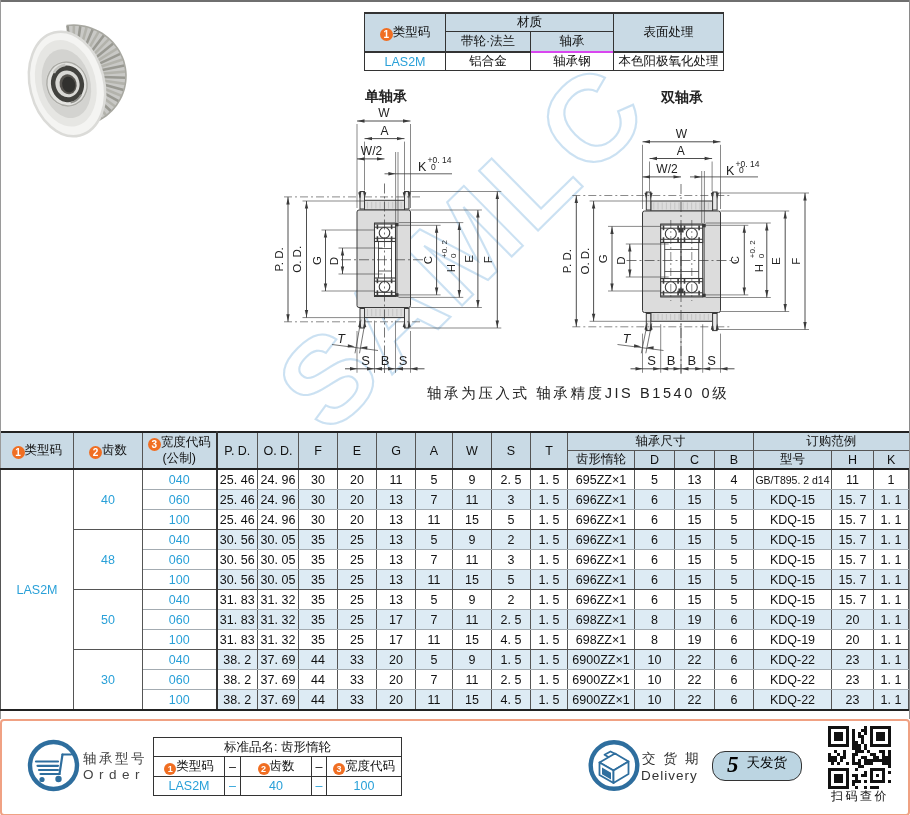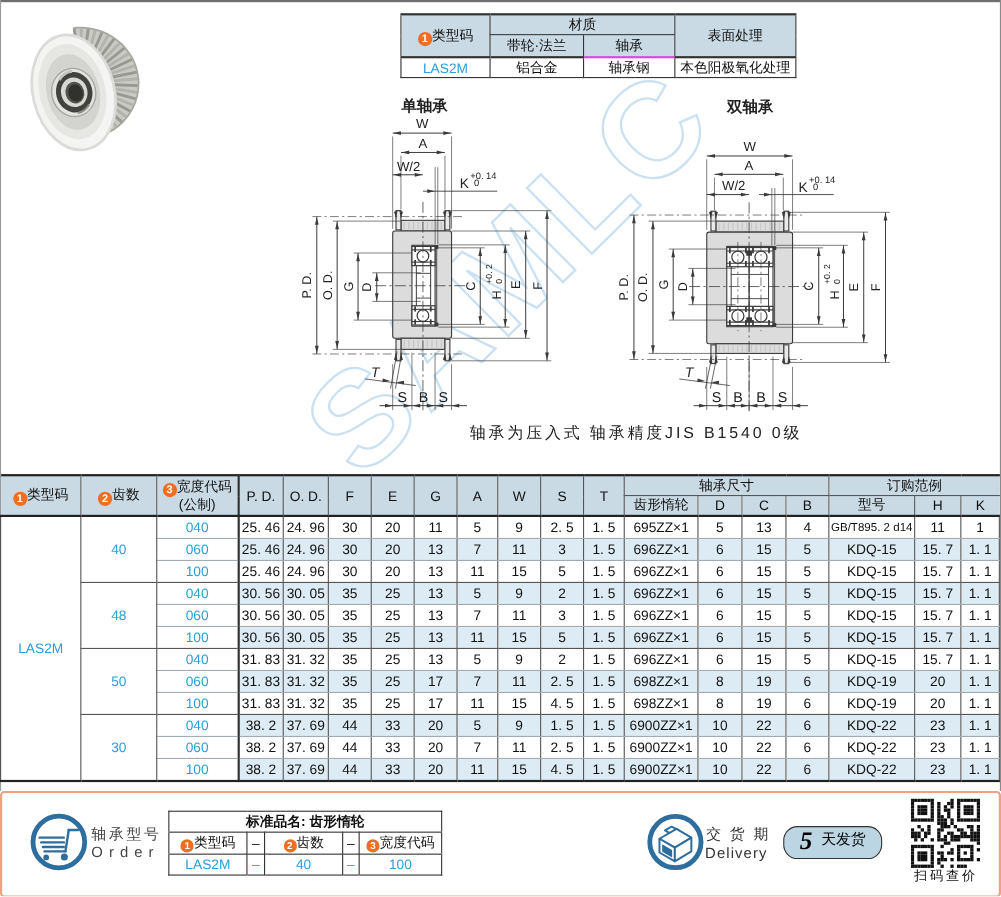--- a/index.html
+++ b/index.html
@@ -733,21 +733,21 @@
  font-size:12.5px;text-align:center;color:#111;border:1.5px solid #333">
 <colgroup>
         <col style="width:71px">
         <col style="width:16px">
         <col style="width:71px">
         <col style="width:15px">
         <col style="width:75px">
       </colgroup>
 <tbody>
         <tr>
-          <td colspan="5" style="border-bottom:1px solid #333;height:18px;font-weight:bold">标准品名: 齿形惰轮</td>
+          <td colspan="5" style="border-bottom:1px solid #333;height:18px;font-weight:normal">标准品名: 齿形惰轮</td>
         </tr>
 <tr>
  <td style="border-bottom:1px solid #333;border-right:1px solid #333;height:19px"><span style="display:inline-block;width:12px;height:12px;border-radius:50%;background:#f06e22;color:#fff;font-size:9px;line-height:12px;text-align:center;font-weight:bold;vertical-align:-2px">1</span>类型码</td>
  <td style="border-bottom:1px solid #333;border-right:1px solid #333">–</td>
  <td style="border-bottom:1px solid #333;border-right:1px solid #333"><span style="display:inline-block;width:12px;height:12px;border-radius:50%;background:#f06e22;color:#fff;font-size:9px;line-height:12px;text-align:center;font-weight:bold;vertical-align:-2px">2</span>齿数</td>
  <td style="border-bottom:1px solid #333;border-right:1px solid #333">–</td>
  <td style="border-bottom:1px solid #333"><span style="display:inline-block;width:12px;height:12px;border-radius:50%;background:#f06e22;color:#fff;font-size:9px;line-height:12px;text-align:center;font-weight:bold;vertical-align:-2px">3</span>宽度代码</td>
 </tr>
 <tr style="color:#29a0d8">
  <td style="border-right:1px solid #333;height:18px">LAS2M</td>

